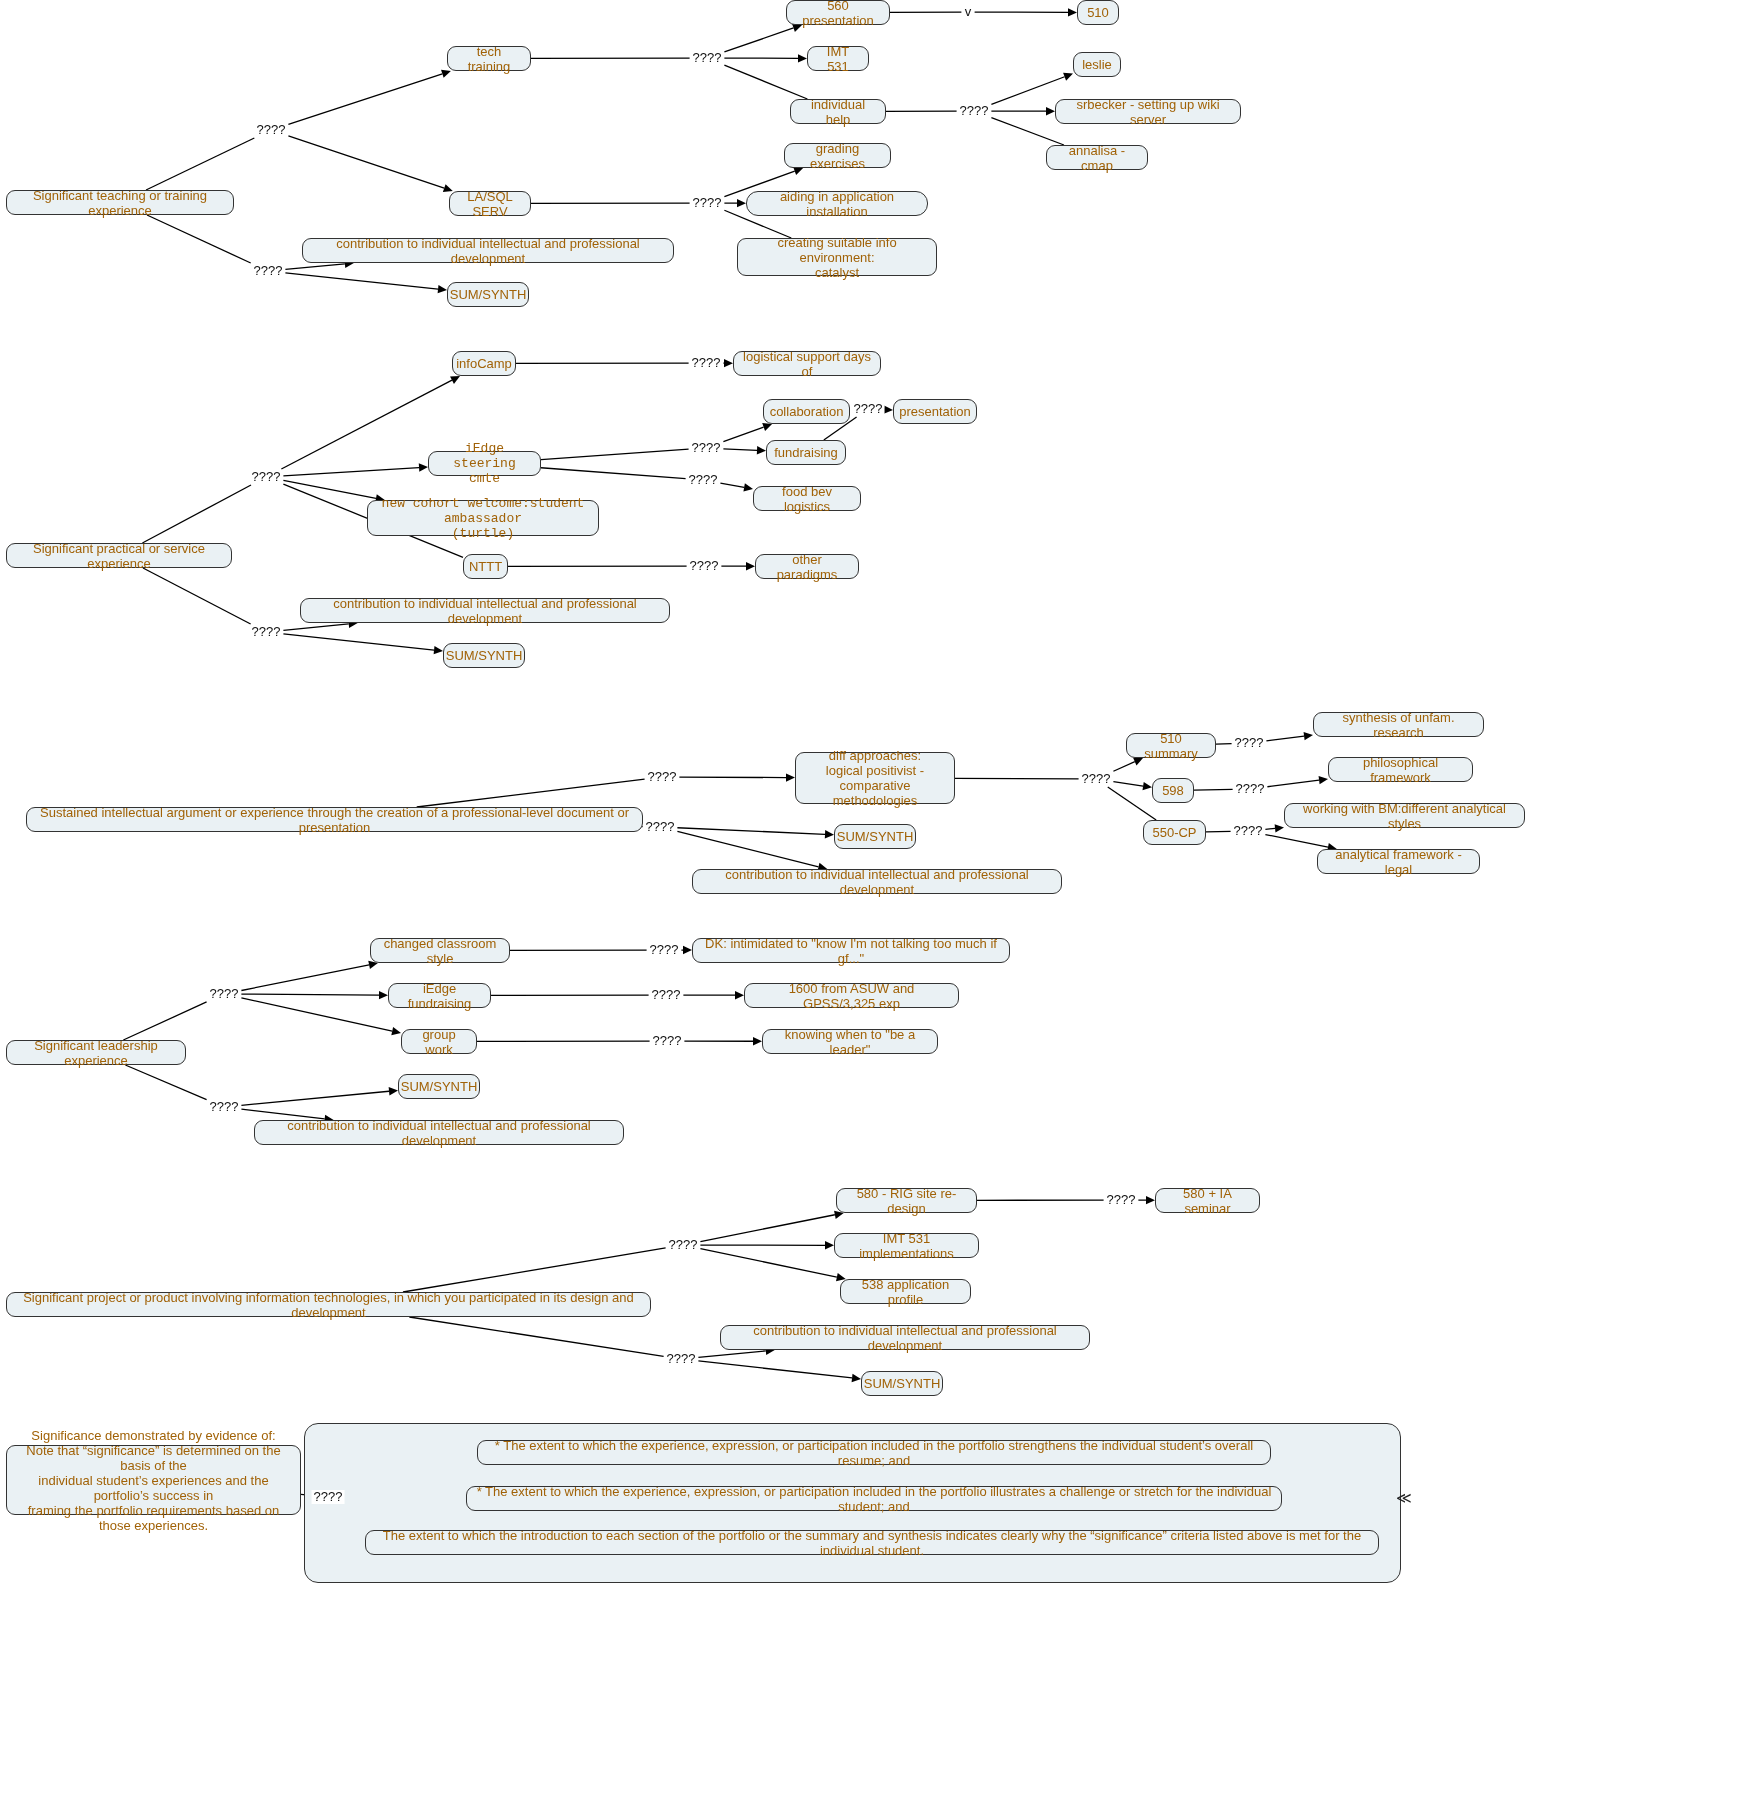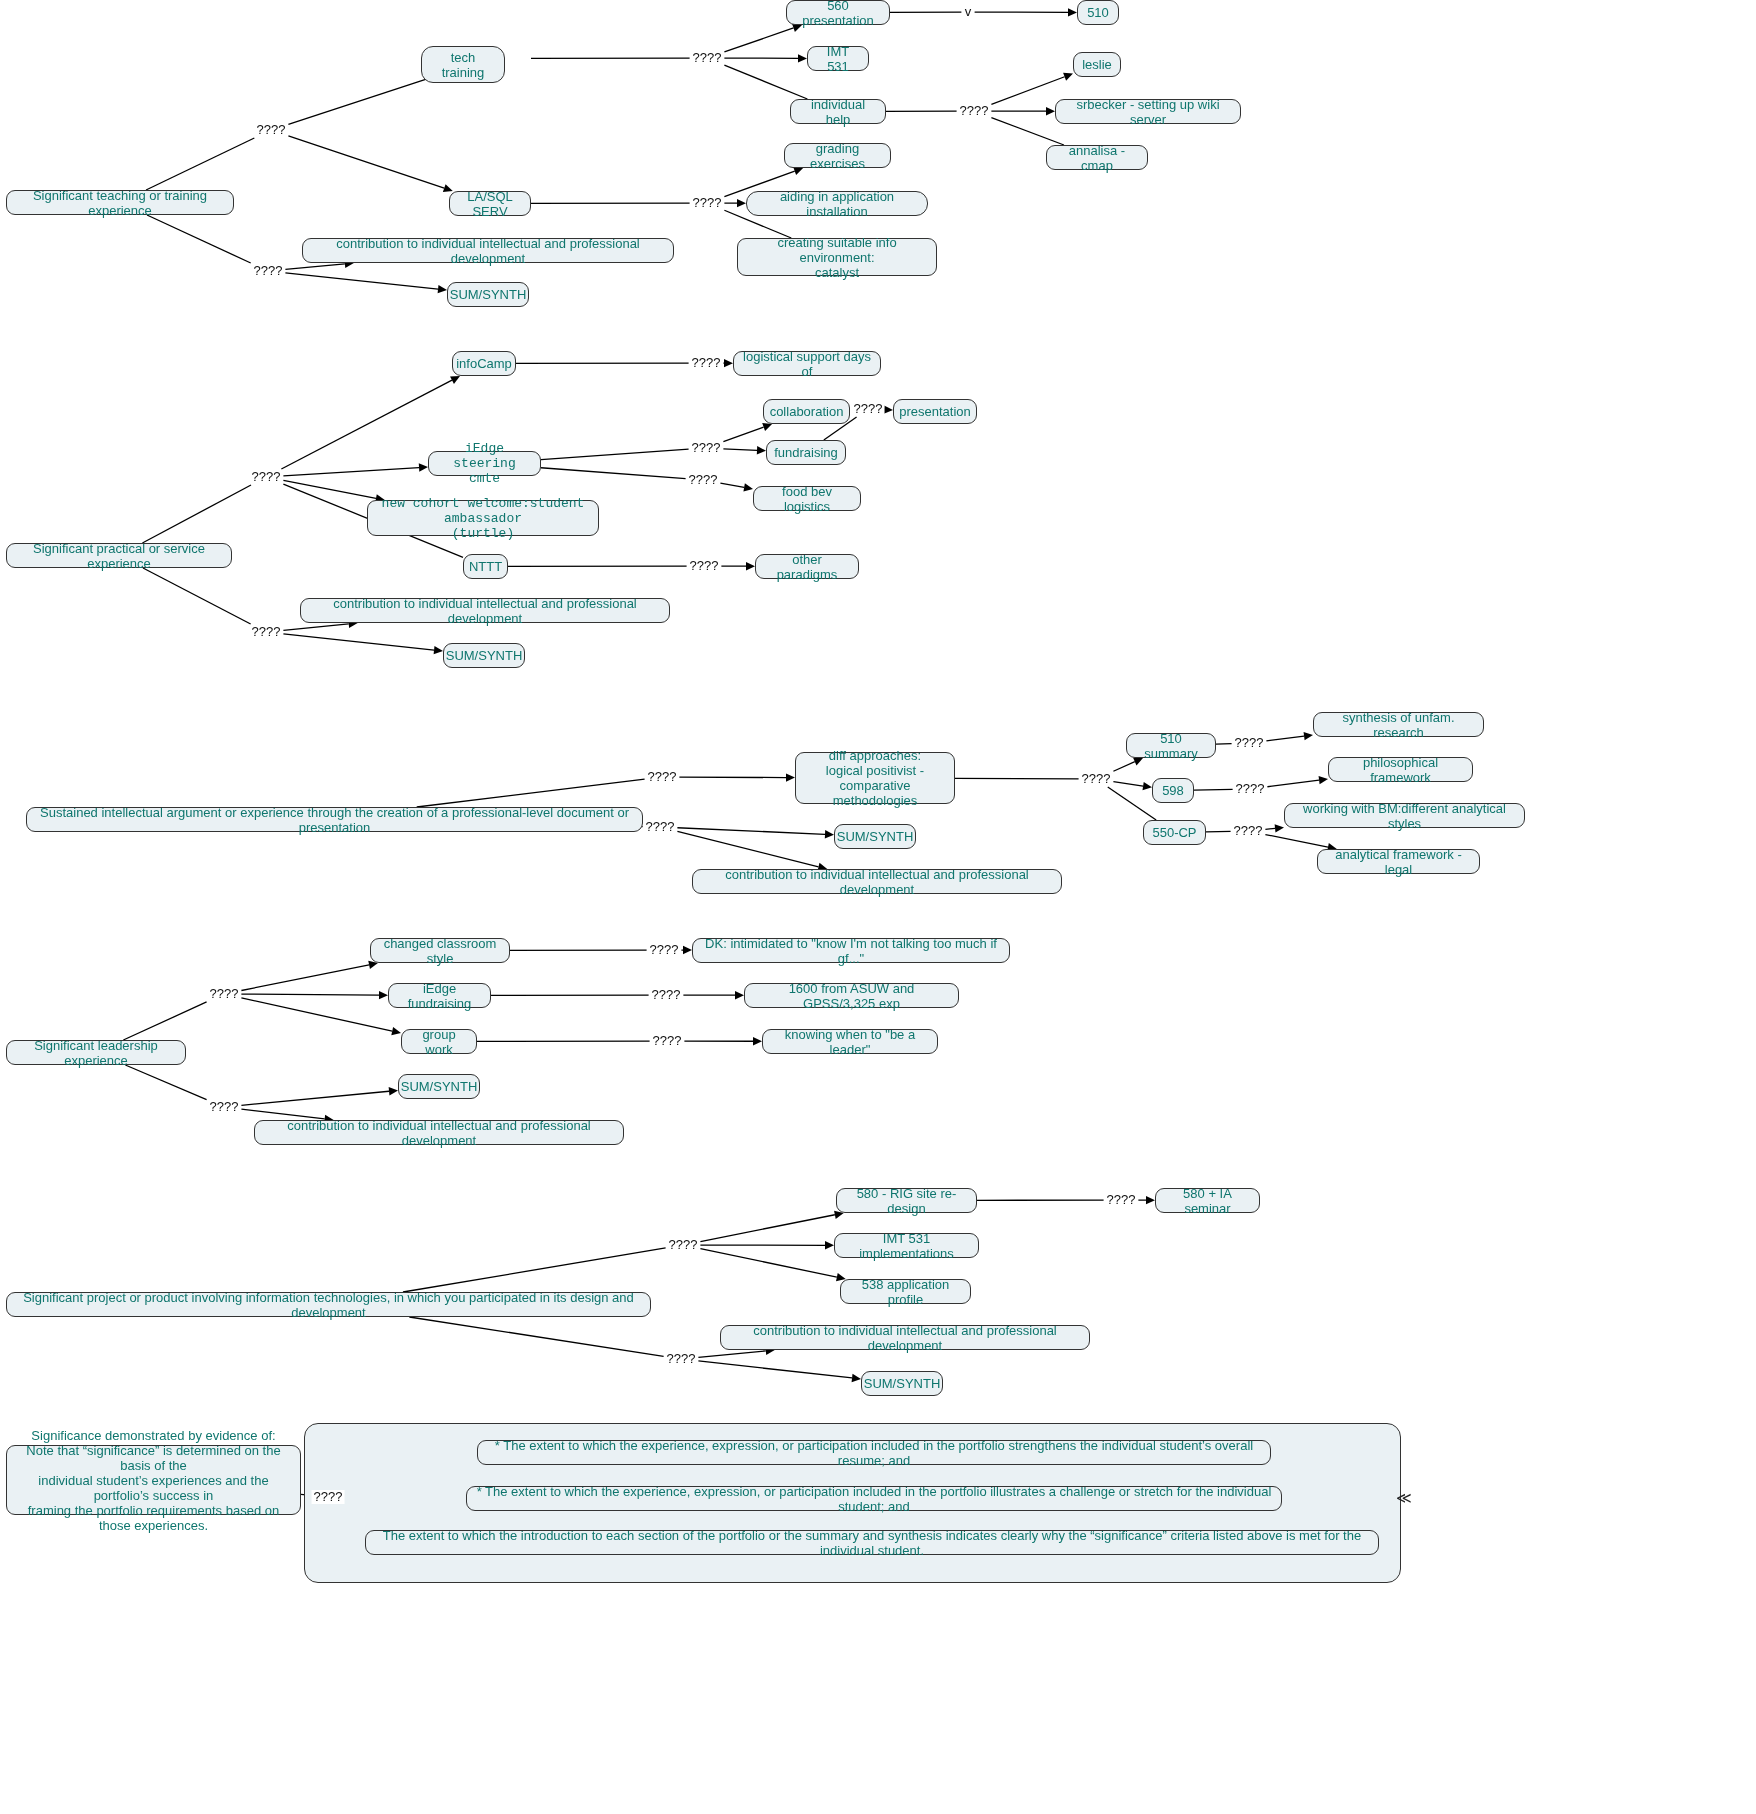--- a/index.html
+++ b/index.html
@@ -23,21 +23,21 @@
     width: 1756px;
     height: 1814px;
     pointer-events: none;
   }
   .node {
     position: absolute;
     box-sizing: border-box;
     background: #eaf1f4;
     border: 1px solid #333333;
     border-radius: 9px;
-    color: #0f766e;
+    color: #a16207;
     font-family: "Liberation Sans", sans-serif;
     font-size: 13px;
     line-height: 15px;
     display: flex;
     align-items: center;
     justify-content: center;
     text-align: center;
     padding: 3px 8px;
     white-space: pre-line;
   }
@@ -204,21 +204,21 @@
       <polygon points="861,1378.9547511312217 851.5920240444929,1382.1375154047112 852.5175756729853,1373.7886619395342" fill="#000000"></polygon>
       <polygon points="720.629213483146,1465 712.000133281809,1469.9172121043223 711.3177804271497,1461.5449725842334" fill="#000000"></polygon>
       <polygon points="466,1497.3791208791208 456.9884955451012,1501.5543798482554 457.01157238109323,1493.154411547146" fill="#000000"></polygon>
       <polygon points="722.5494505494505,1530 713.2307020978604,1533.4352477779612 713.9308309842983,1525.064476036815" fill="#000000"></polygon>
     </svg>
   <div id="boxes">
       <div class="group-box" style="left: 304px; top: 1423px; width: 1097px; height: 160px;"></div>
     </div>
   <div id="nodes">
       <div class="node" style="left: 6px; top: 190px; width: 228px; height: 25px;">Significant teaching or training experience</div>
-      <div class="node" style="left: 421px; top: 46px; width: 84px; height: 37px; border-radius: 12px;">tech training</div>
+      <div class="node" style="left: 447px; top: 46px; width: 84px; height: 25px;">tech training</div>
       <div class="node" style="left: 449px; top: 191px; width: 82px; height: 25px;">LA/SQL SERV</div>
       <div class="node" style="left: 302px; top: 238px; width: 372px; height: 25px;">contribution to individual intellectual and professional development</div>
       <div class="node" style="left: 447px; top: 282px; width: 82px; height: 25px;">SUM/SYNTH</div>
       <div class="node" style="left: 786px; top: 0px; width: 104px; height: 25px;">560 presentation</div>
       <div class="node" style="left: 807px; top: 46px; width: 62px; height: 25px;">IMT 531</div>
       <div class="node" style="left: 790px; top: 99px; width: 96px; height: 25px;">individual help</div>
       <div class="node" style="left: 1077px; top: 0px; width: 42px; height: 25px;">510</div>
       <div class="node" style="left: 1073px; top: 52px; width: 48px; height: 25px;">leslie</div>
       <div class="node" style="left: 1055px; top: 99px; width: 186px; height: 25px;">srbecker - setting up wiki server</div>
       <div class="node" style="left: 1046px; top: 145px; width: 102px; height: 25px;">annalisa - cmap</div>

